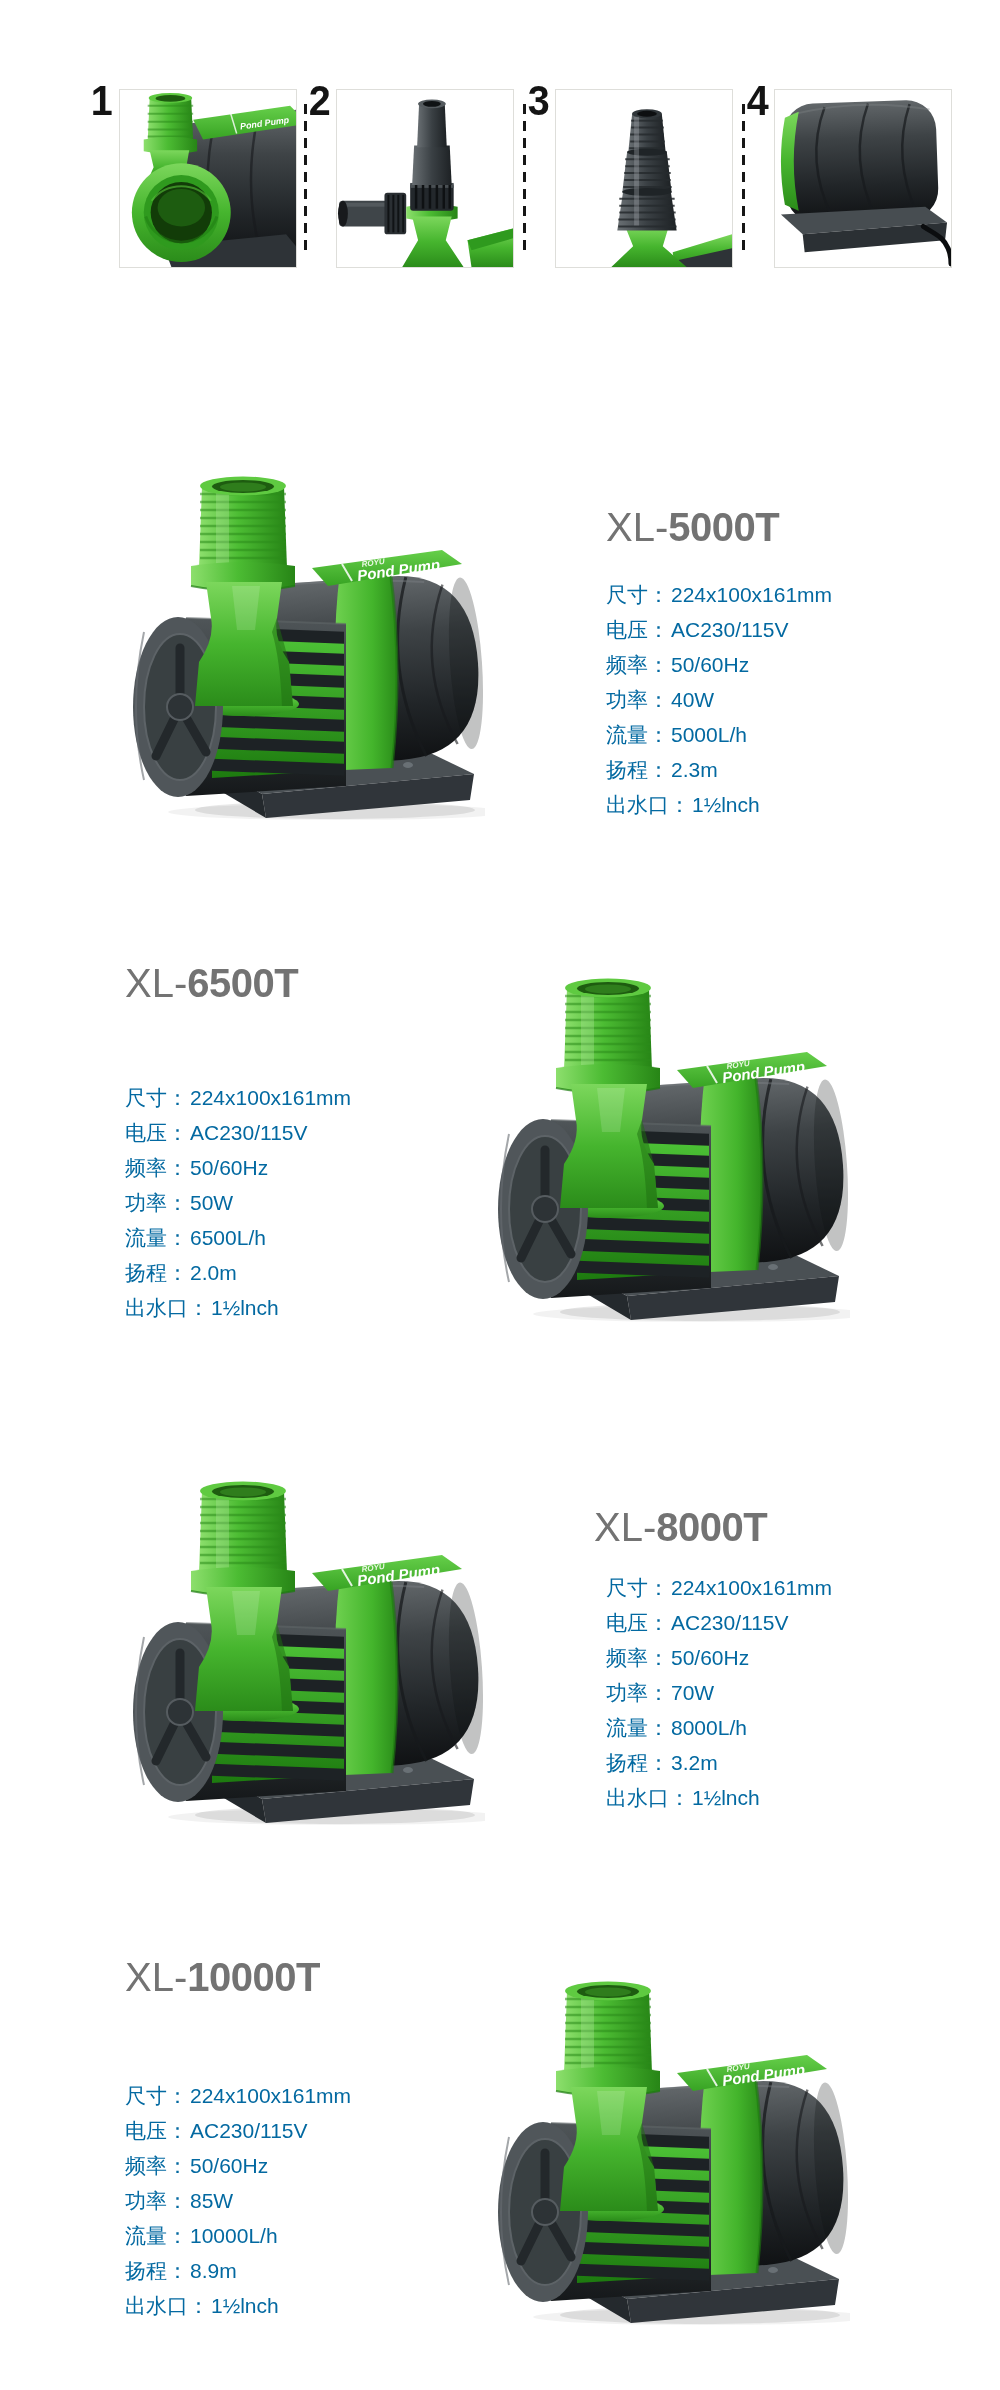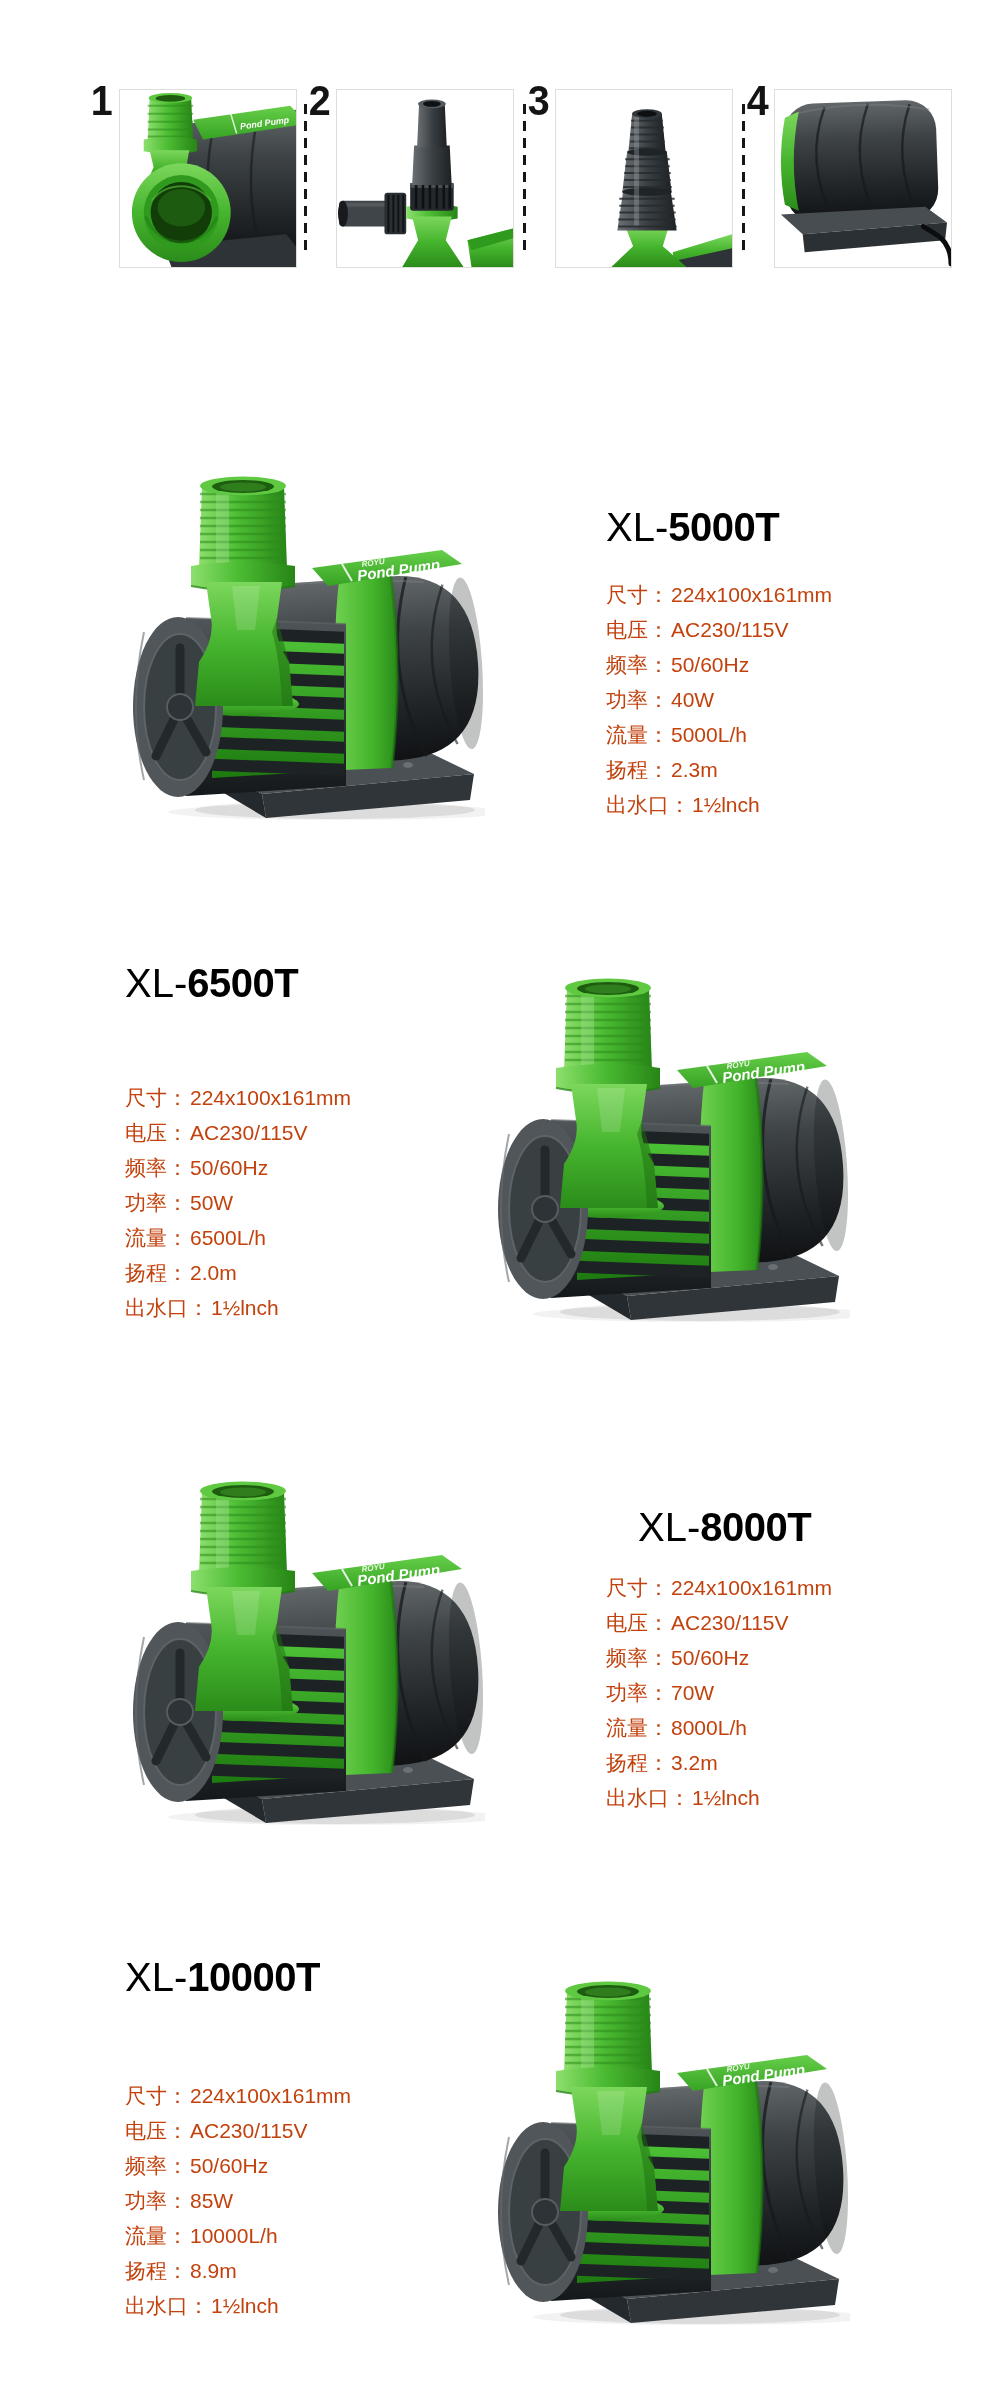--- a/index.html
+++ b/index.html
@@ -17,29 +17,29 @@
   #dash1{left:304px}#dash2{left:523px}#dash3{left:742px}
 
   
   .pump-illus{position:absolute;width:395px;height:352px;}
   #pump1{left:90px;top:468px}
   #pump2{left:455px;top:970px}
   #pump3{left:90px;top:1473px}
   #pump4{left:455px;top:1973px}
   .pump-illus svg{display:block;width:100%;height:100%;}
 
-  .model{position:absolute;margin:0;font-size:40px;line-height:48px;color:#000000;letter-spacing:0;}
+  .model{position:absolute;margin:0;font-size:40px;line-height:48px;color:#737373;letter-spacing:0;}
   .model .pre{font-weight:400;}
   .model .num{font-weight:700;letter-spacing:-0.5px;}
   #model1{left:606px;top:503px}
   #model2{left:125px;top:959px}
-  #model3{left:638px;top:1503px}
+  #model3{left:594px;top:1503px}
   #model4{left:125px;top:1953px}
 
-  .specs{position:absolute;margin:0;padding:0;list-style:none;font-size:21px;line-height:35px;color:#c2410c;}
+  .specs{position:absolute;margin:0;padding:0;list-style:none;font-size:21px;line-height:35px;color:#0369a1;}
   #specs1{left:606px;top:577px}
   #specs2{left:125px;top:1080px}
   #specs3{left:606px;top:1570px}
   #specs4{left:125px;top:2078px}
   .specs .val{margin-left:2px;}
 </style>
 </head>
 <body>
 
 <svg width="0" height="0" style="position:absolute" aria-hidden="true">

